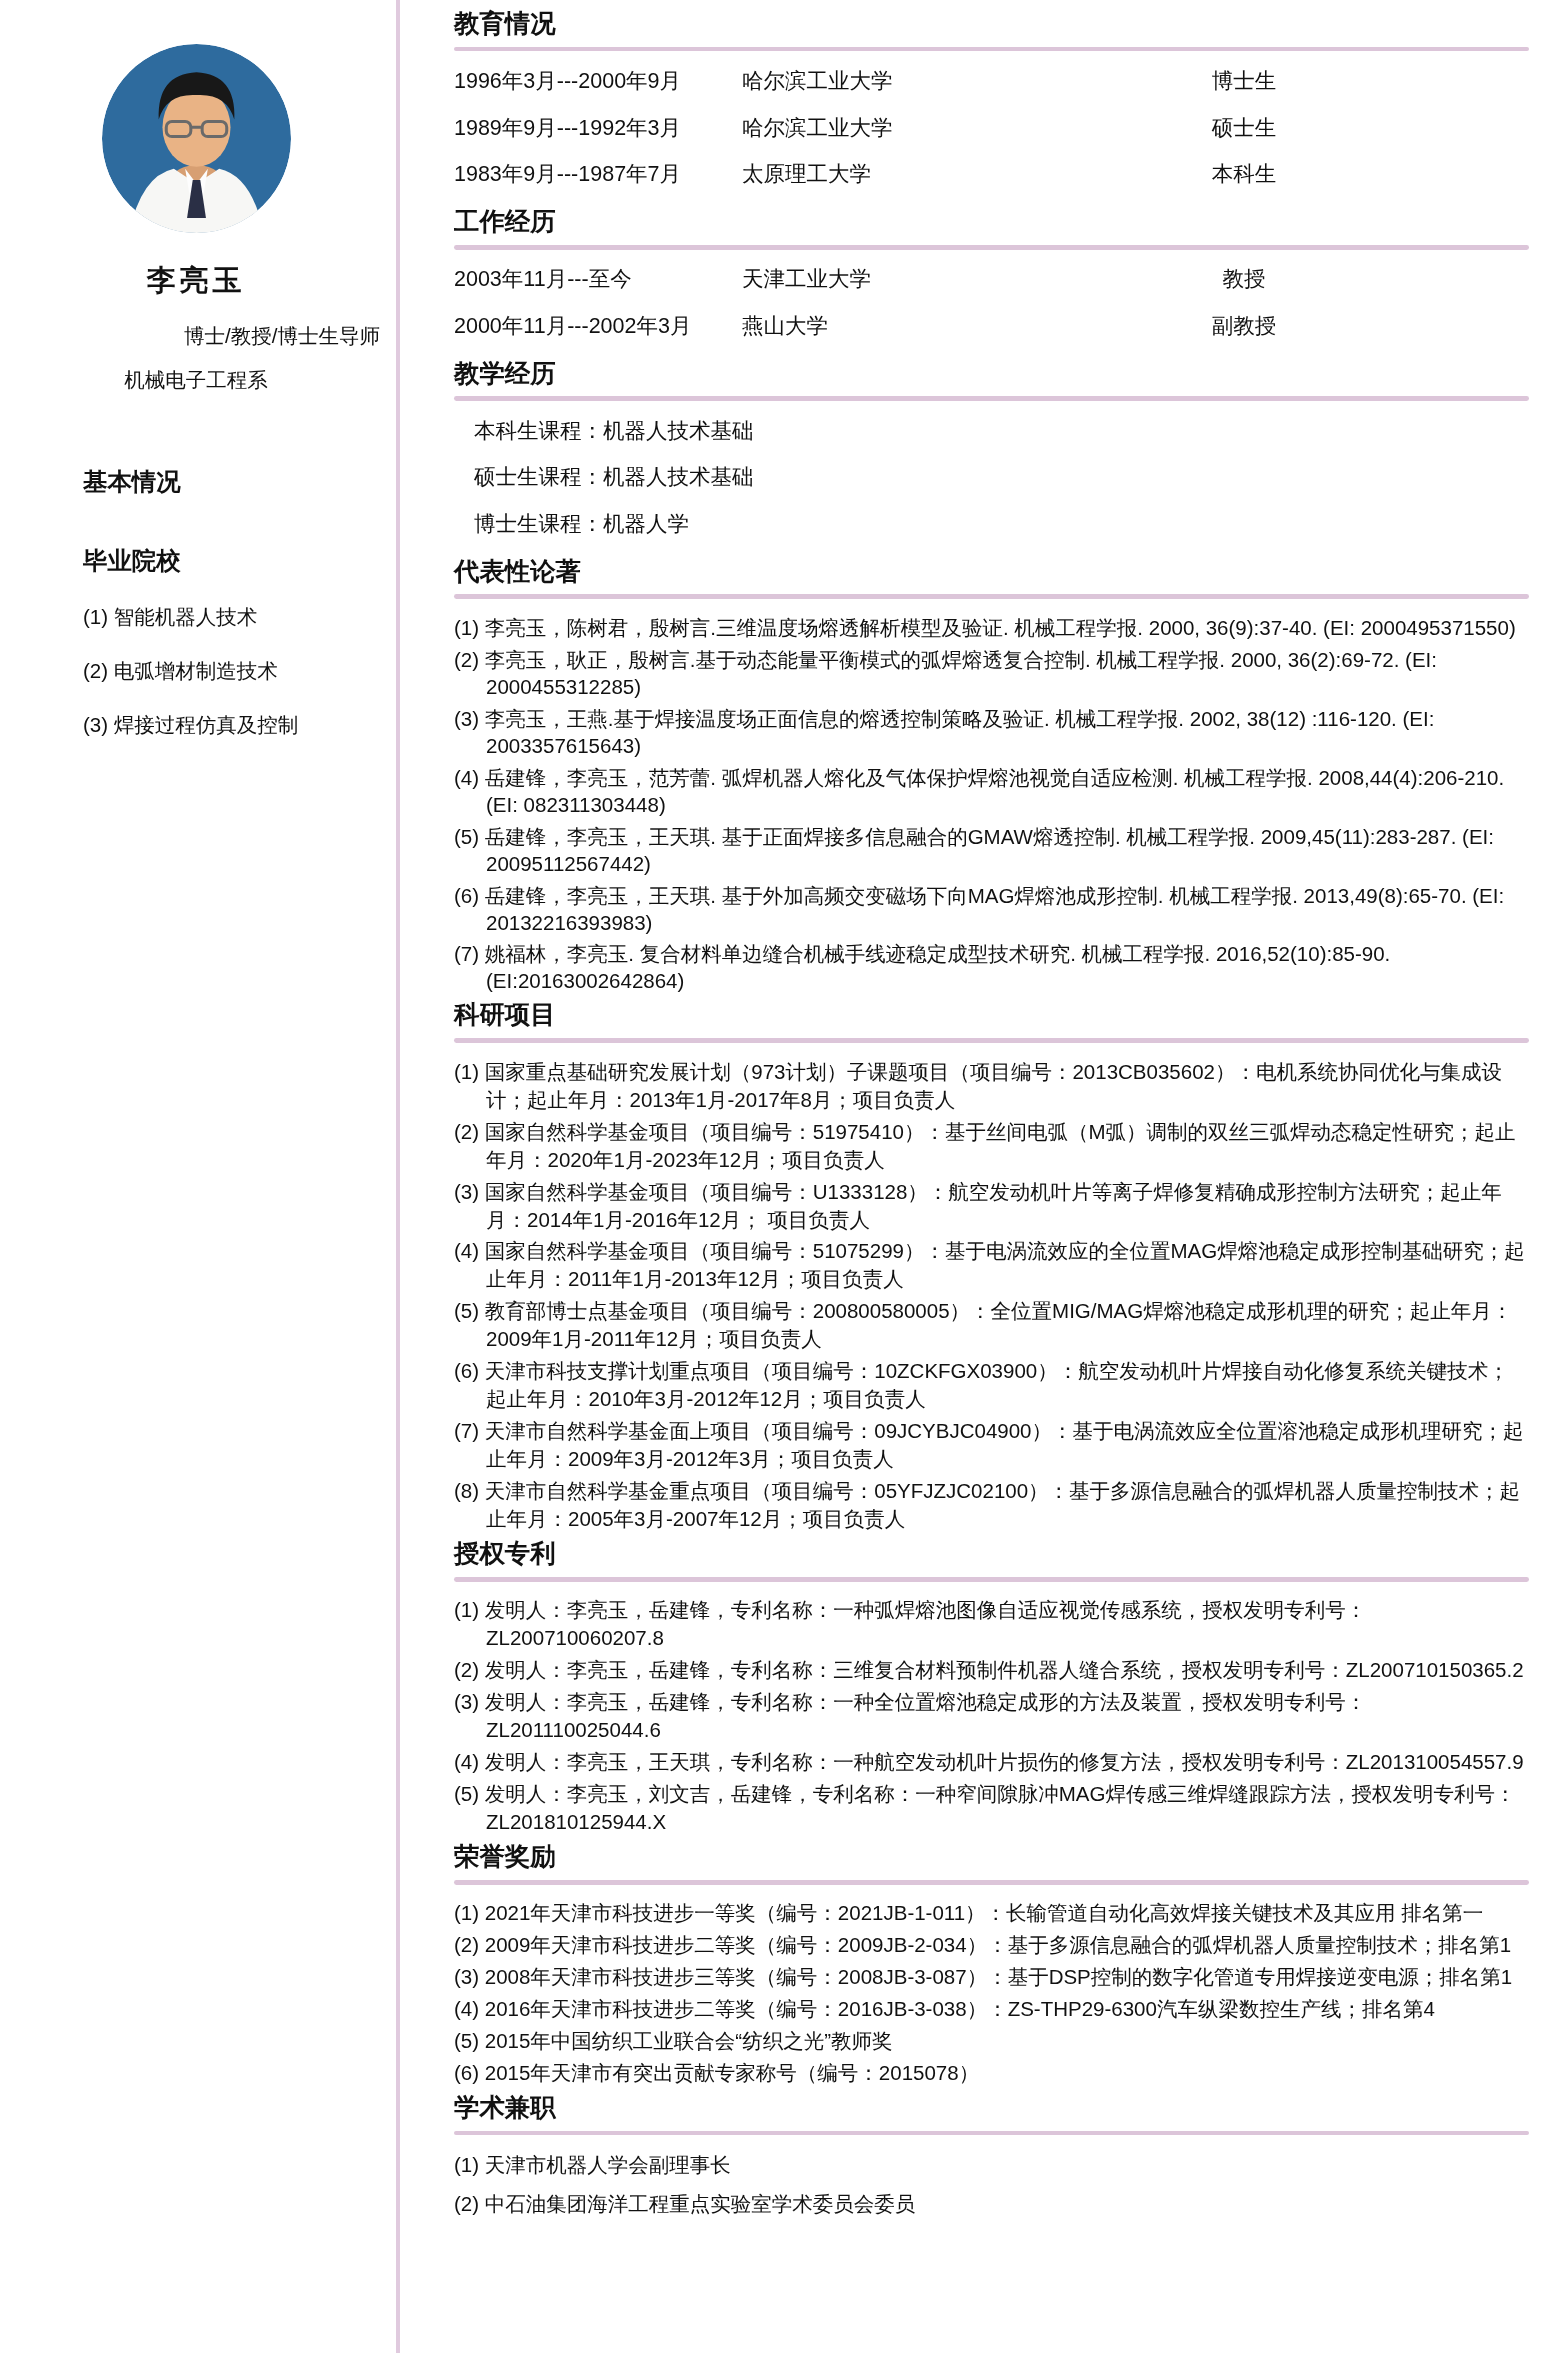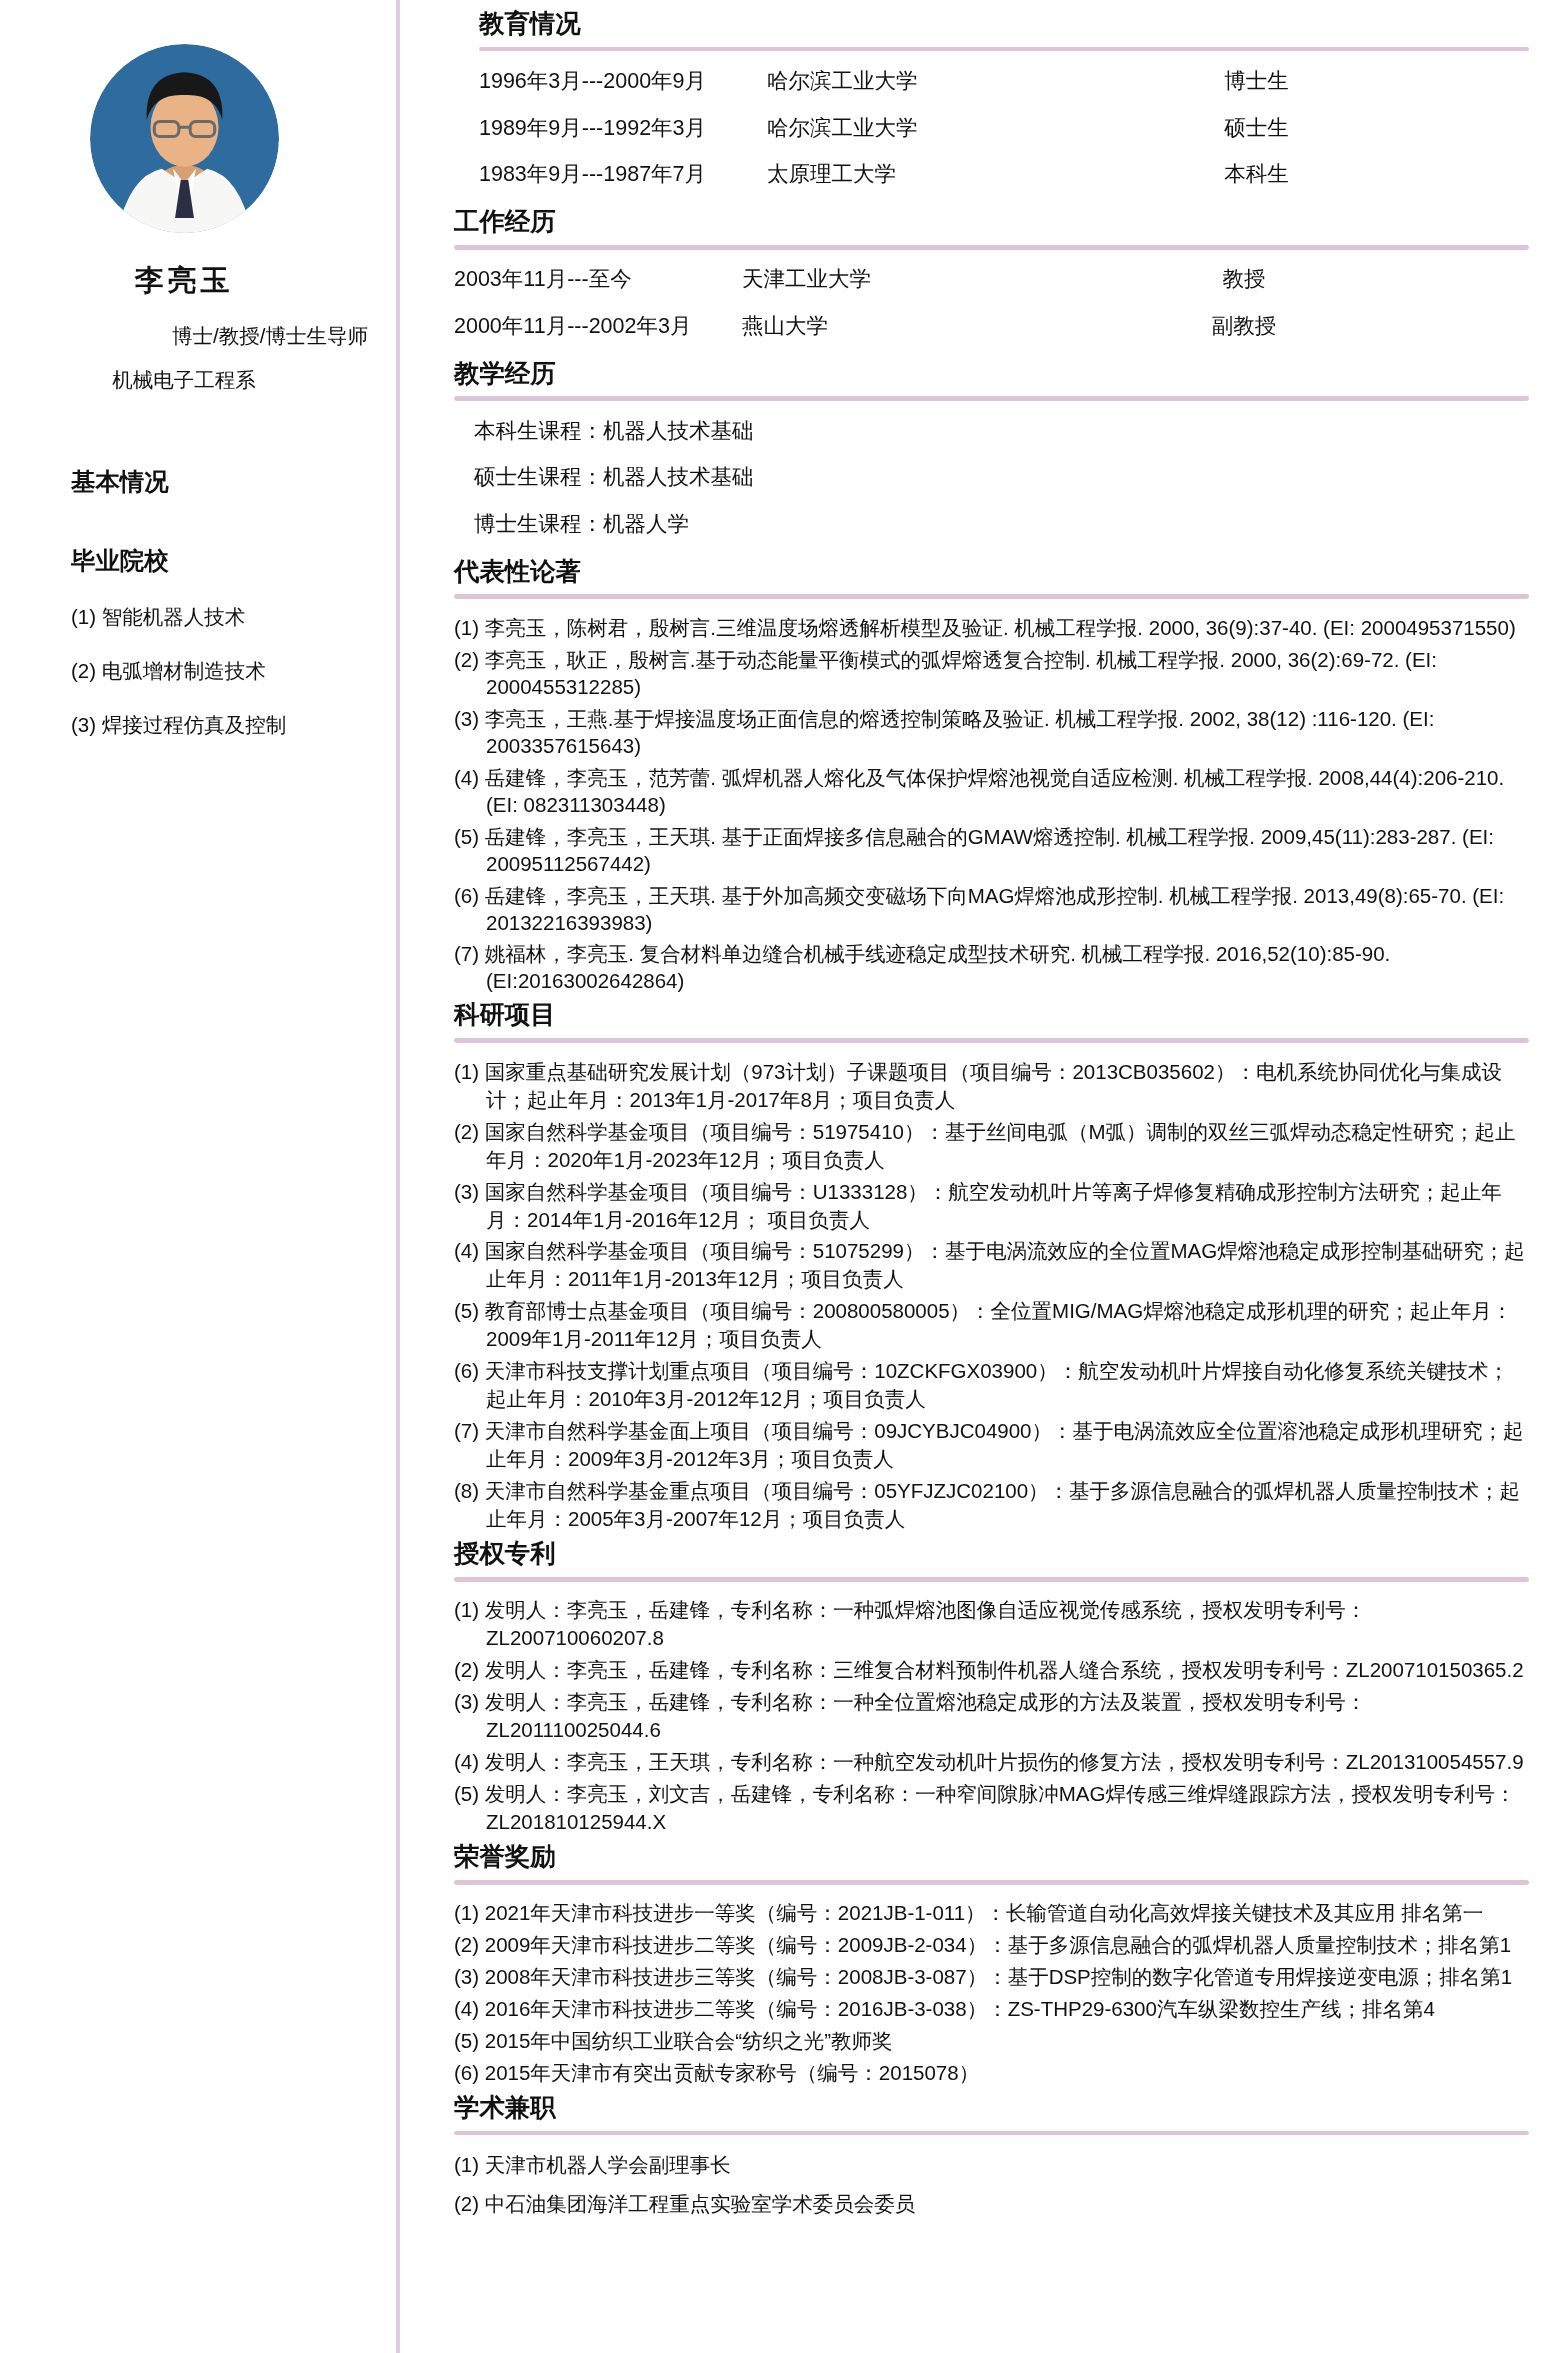--- a/index.html
+++ b/index.html
@@ -7,40 +7,40 @@
     --divider:#e0cade;
     --photo-bg:#2e6b9e;
     --text:#111111;
   }
   *{box-sizing:border-box;}
   body{margin:0;background:#ffffff;color:var(--text);
        font-family:"Liberation Sans",sans-serif;}
   .page{position:relative;width:1563px;height:2354px;background:#fff;overflow:hidden;}
 
   
-  .sidebar{position:absolute;left:0;top:0;width:368px;height:100%;}
+  .sidebar{position:absolute;left:12px;top:0;width:368px;height:100%;}
   .photo{width:189px;height:189px;border-radius:50%;overflow:hidden;margin:44px auto 0;}
   .photo svg{display:block;width:100%;height:100%;}
   .name{margin-top:28px;text-align:center;font-size:29px;font-weight:700;letter-spacing:3.9px;}
   .ptitle{margin-top:20.5px;text-align:right;font-size:20.5px;}
   .pdept{margin-top:16.6px;text-align:center;font-size:20.5px;}
   .side-sec{margin:72px 27px 0 71px;}
   .side-sec.rd{margin-top:47px;}
   .side-h{font-size:24.4px;font-weight:700;margin:0;}
   .side-list{list-style:none;margin:26px 0 0;padding:0;}
   .side-list li{font-size:20.5px;margin-bottom:30px;white-space:nowrap;}
   .side-list.rd-list li{margin-bottom:26px;}
 
   
   .v-divider{position:absolute;left:396px;top:0;width:3.9px;height:100%;background:var(--divider);}
 
   
   .main{position:absolute;left:454px;top:7.8px;width:1075px;}
   .sec{margin-top:5px;}
-  .sec:first-child{margin-top:0;margin-left:25px;}
+  .sec:first-child{margin-top:0;}
   .sec-h{font-size:25.4px;font-weight:700;margin:0;line-height:31px;}
   .sec-bar{height:4.9px;background:var(--accent);border-radius:2.4px;margin-top:7.8px;}
   .sec-body{margin-top:14.7px;}
 
   .trow{display:flex;font-size:21.5px;margin-bottom:17.6px;}
   .trow .c1{width:288px;flex:none;}
   .trow .c2{width:217px;flex:none;}
   .trow .c3{flex:1;text-align:center;}
 
   .lrow{display:flex;font-size:21.5px;margin-bottom:17.6px;}

